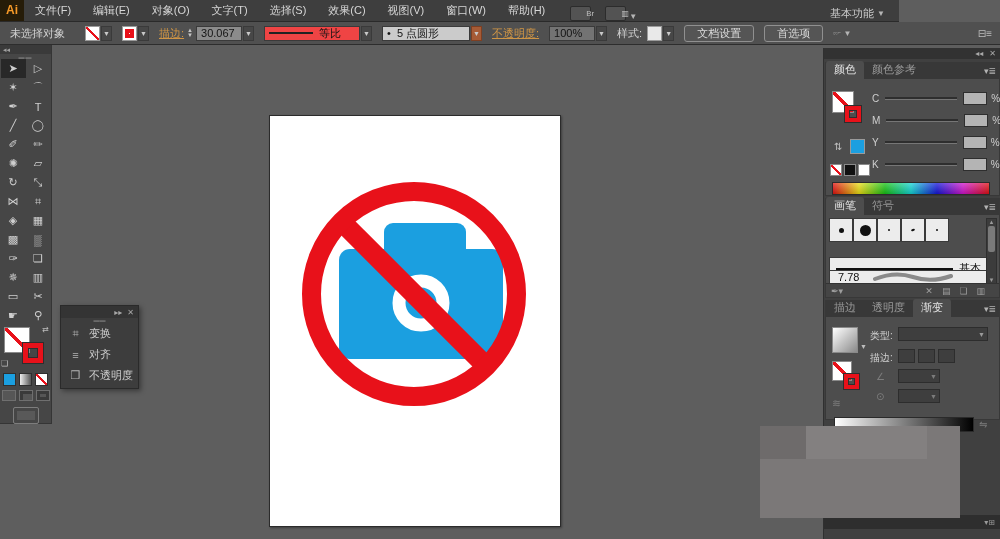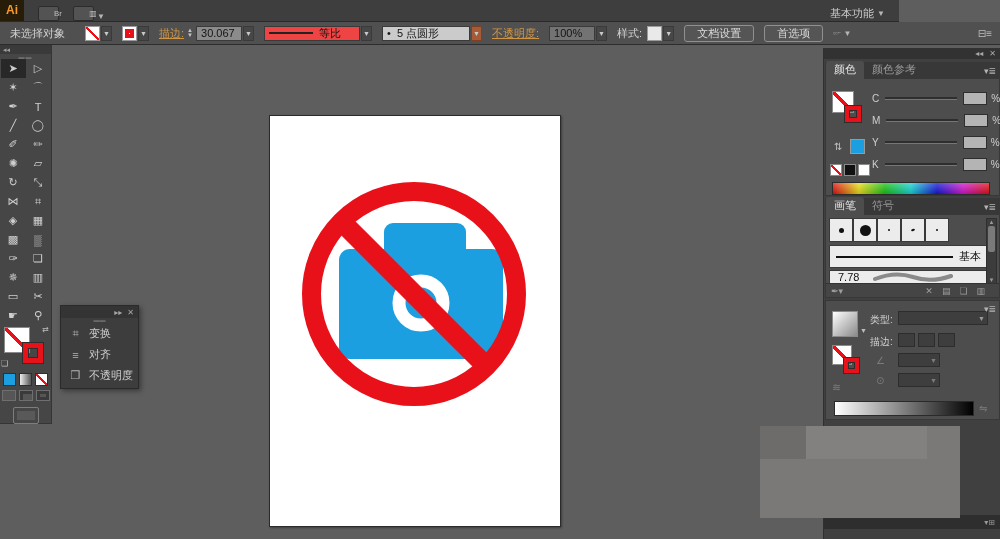--- a/index.html
+++ b/index.html
@@ -117,20 +117,31 @@
   
   .censor { position:absolute; z-index:60; }
 </style>
 </head>
 <body>
 
 <div id="app">
 
   <div id="menubar">
     <div id="ai-logo">Ai</div>
+    <div id="menu-items" style="display: flex;">
+        <div class="menu-item">文件(F)</div>
+        <div class="menu-item">编辑(E)</div>
+        <div class="menu-item">对象(O)</div>
+        <div class="menu-item">文字(T)</div>
+        <div class="menu-item">选择(S)</div>
+        <div class="menu-item">效果(C)</div>
+        <div class="menu-item">视图(V)</div>
+        <div class="menu-item">窗口(W)</div>
+        <div class="menu-item">帮助(H)</div>
+      </div>
     <span class="mb-icon">Br</span>
     <span class="mb-icon">▥</span>
     <span class="caret">▼</span>
     <div id="workspace-switcher">
       <span>基本功能</span>
       <span class="caret">▼</span>
     </div>
   </div>
 
   <div id="controlbar">
@@ -333,21 +344,21 @@
               <div class="brush-cell">
                 <div class="brush-dot" style="width: 2px; height: 2px;"></div>
               </div>
               <div class="brush-cell">
                 <div class="brush-dot" style="width: 4px; height: 2px; transform: rotate(-25deg); border-radius: 50%;"></div>
               </div>
               <div class="brush-cell">
                 <div class="brush-dot" style="width: 2px; height: 2px;"></div>
               </div>
             </div>
-          <div class="white-row" style="top:30px;height:23px">
+          <div class="white-row" style="top:42px;height:23px">
             <span style="flex:1;border-top:2px solid #111;margin:0 6px"></span>
             <span style="margin-right:6px">基本</span>
           </div>
           <div class="white-row" style="top:55px;height:14px;overflow:hidden">
             <span style="margin-left:8px">7.78</span>
             <svg width="80" height="12" style="margin-left:14px">
               <path d="M2 8 Q 22 0 40 6 T 78 5" fill="none" stroke="#8a8a8a" stroke-width="4" stroke-linecap="round"></path>
             </svg>
           </div>
           <div class="scroll" style="top:3px;height:66px">
@@ -362,20 +373,25 @@
               <span>▤</span>
               <span>❏</span>
               <span>▥</span>
             </span>
           </div>
         </div>
         <span class="panel-menu">▾≣</span>
       </div>
 
       <div class="panel" style="top:252px;height:120px">
+        <div class="tabbar" id="grad-tabs">
+            <span class="tab">描边</span>
+            <span class="tab">透明度</span>
+            <span class="tab active">渐变</span>
+          </div>
         <div style="position:relative;height:102px">
           <div class="abs" style="left:6px;top:10px;width:26px;height:26px;border:1px solid #8a8a8a;background:linear-gradient(135deg,#fff,#8a8a8a)"></div>
           <span class="abs" style="left:34px;top:26px;color:#bdbdbd;font-size:7px">▼</span>
           <div class="abs none-diag" style="left:6px;top:44px;width:20px;height:20px;border:1px solid #8a8a8a"></div>
           <div class="abs" style="left:17px;top:56px;width:17px;height:17px;box-shadow:inset 0 0 0 1px #2e2e2e,inset 0 0 0 5px #e8111a,inset 0 0 0 6px #2e2e2e"></div>
           <span class="abs dis" style="left:6px;top:80px;font-size:11px">≋</span>
           <span class="abs g-lbl" style="left:44px;top:12px">类型:</span>
           <div class="abs dark-box" style="left:72px;top:10px;width:90px">
             <span class="abs" style="right:2px;top:3px;color:#9a9a9a;font-size:7px">▼</span>
           </div>

